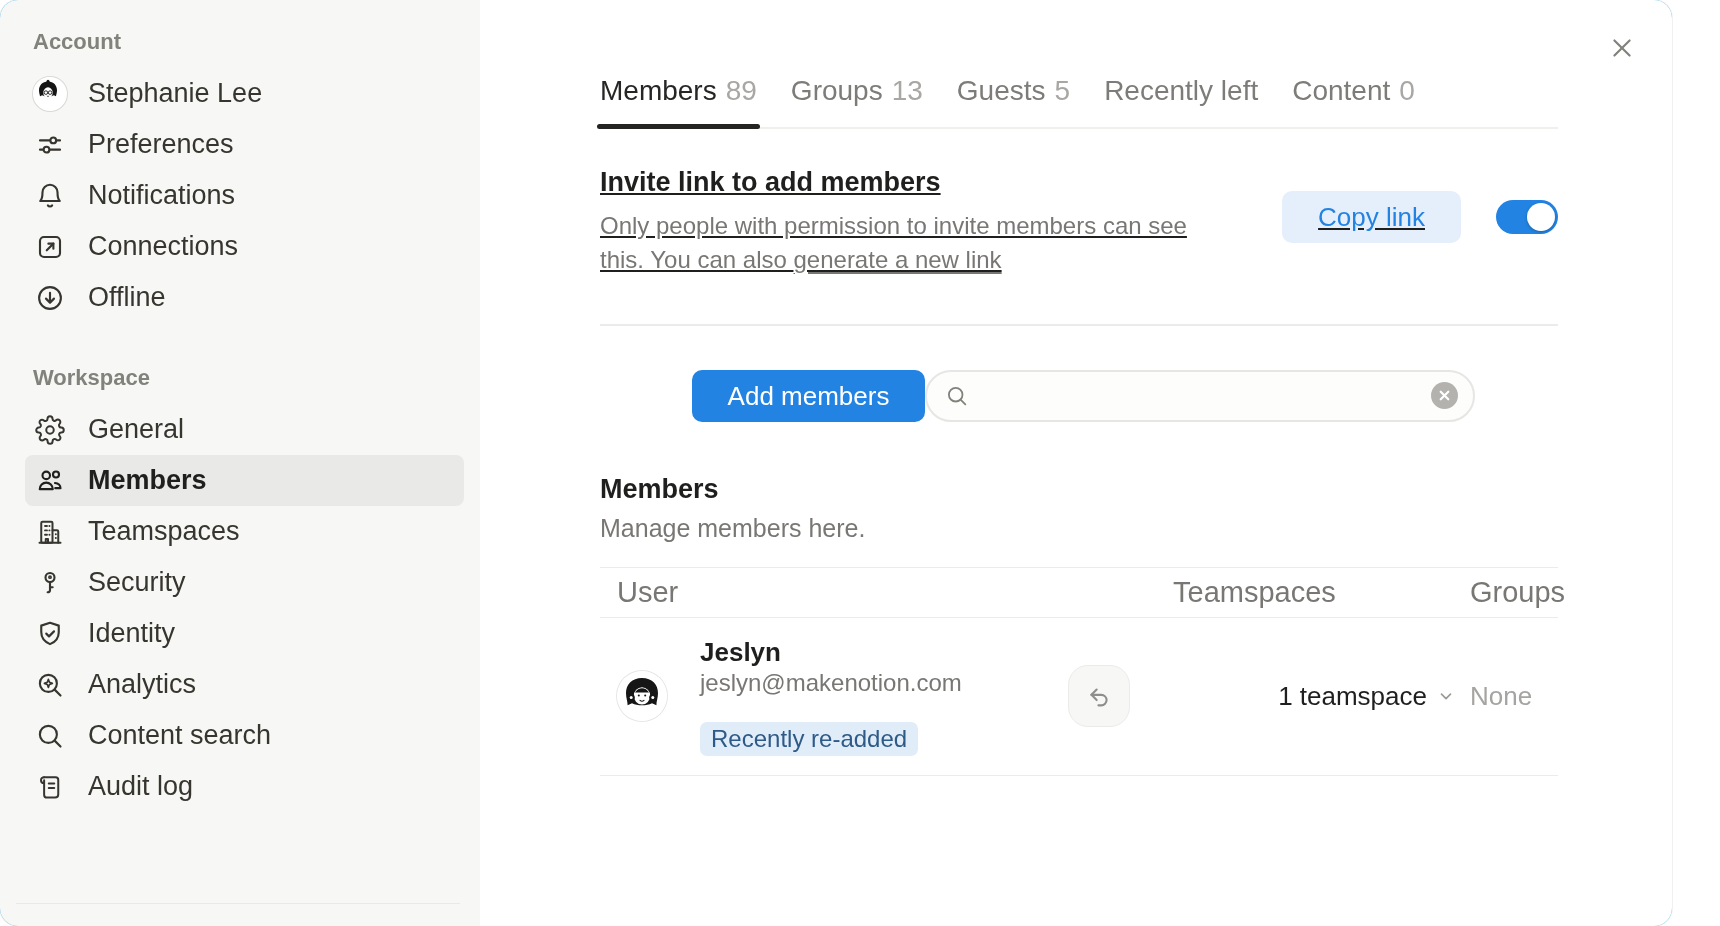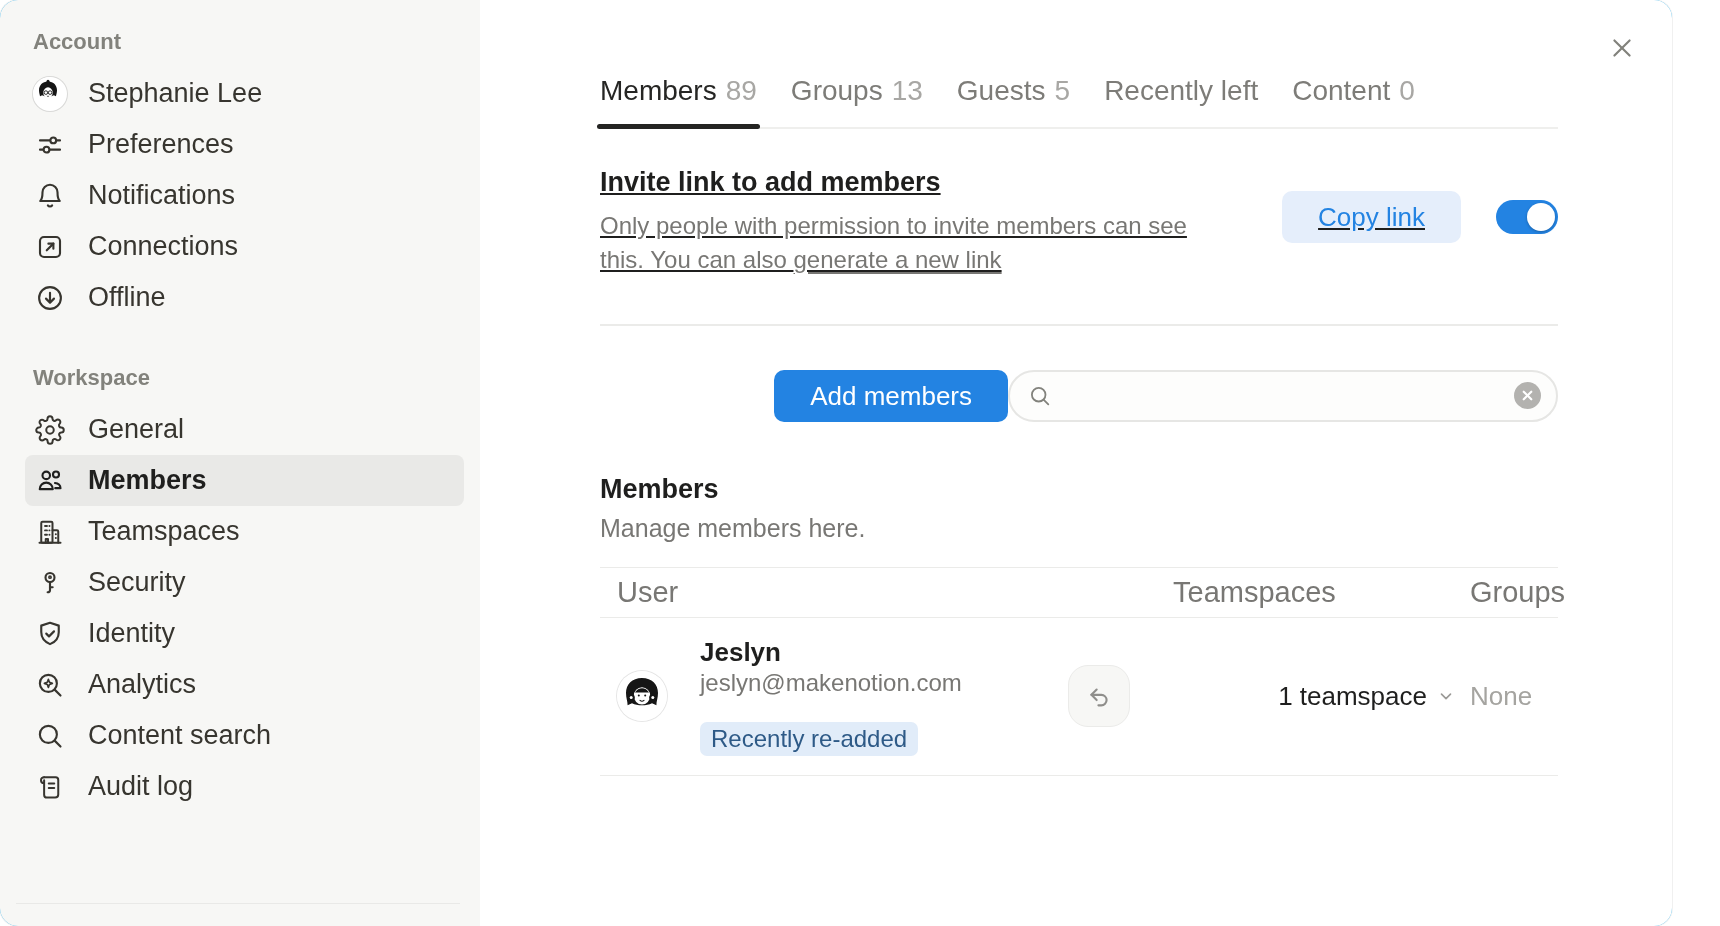--- a/index.html
+++ b/index.html
@@ -35,21 +35,21 @@
   .invite-desc { margin-top:10px; width:612px; font-size:24px; line-height:34px; color:#787774; }
   .invite-desc .link { color:#787774; text-decoration:underline; text-underline-offset:4px; cursor:pointer; }
   .invite-controls { display:flex; align-items:center; gap:35px; margin-top:26px; }
   .copy-link-btn { background:#e5eefb; color:#2383e2; font-size:26px; font-weight:500; padding:12px 36px; border:none; border-radius:10px; cursor:pointer; font-family:inherit; line-height:28px; }
   .toggle { position:relative; width:62px; height:34px; border-radius:17px; background:#2383e2; cursor:pointer; flex:0 0 62px; }
   .toggle .knob { position:absolute; top:3px; right:3px; width:28px; height:28px; border-radius:50%; background:#ffffff; box-shadow:0 1px 3px rgba(0,0,0,0.25); }
 
   .divider { height:1.5px; background:#ebebe9; border:none; }
   .divider-1 { margin-top:47px; }
 
-  .actions-row { display:flex; justify-content:flex-end; align-items:center; margin-top:44px;padding-left:9px; }
+  .actions-row { display:flex; justify-content:center; align-items:center; margin-top:44px;padding-left:9px; }
   .add-members-btn { background:#2383e2; color:#ffffff; font-size:26px; font-weight:500; padding:12px 36px; border:none; border-radius:10px; cursor:pointer; font-family:inherit; line-height:28px; }
   .search-box { position:relative; width:550px; height:52px; background:#fdfdfc; border:2px solid #e6e6e4; border-radius:26px; display:flex; align-items:center; }
   .search-box svg.mag { width:24px; height:24px; margin-left:18px; flex:0 0 24px; }
   .search-input { flex:1; border:none; outline:none; background:transparent; font-size:26px; font-family:inherit; color:#1f1f1e; margin:0 12px; height:100%; }
   .clear-btn { width:27px; height:27px; border-radius:50%; background:#b3b2af; border:none; margin-right:15px; display:flex; align-items:center; justify-content:center; cursor:pointer; flex:0 0 27px; }
   .clear-btn svg { width:13px; height:13px; }
 
   .members-heading { margin-top:50px; font-size:27px; font-weight:700; line-height:34px; color:#1f1f1e; }
   .members-sub { margin-top:6px; font-size:25px; line-height:32px; color:#787774; }
 

